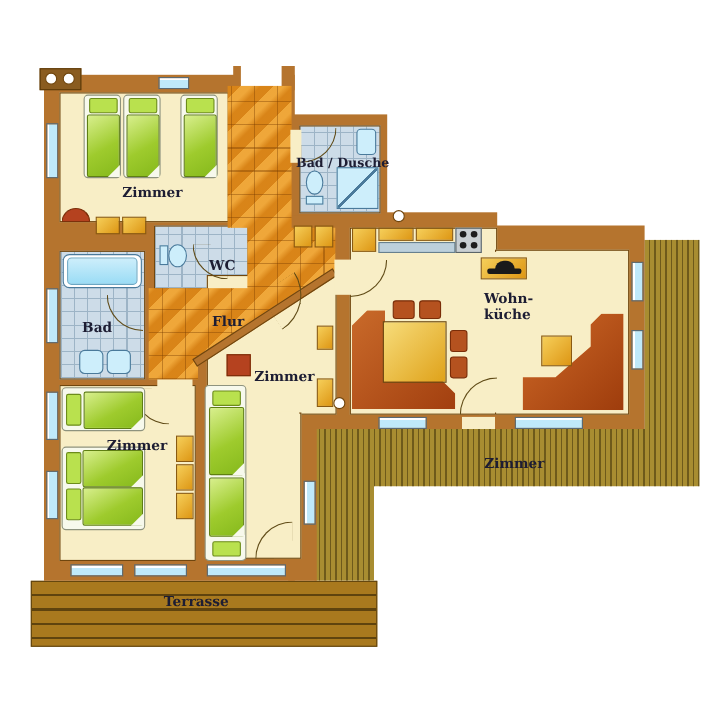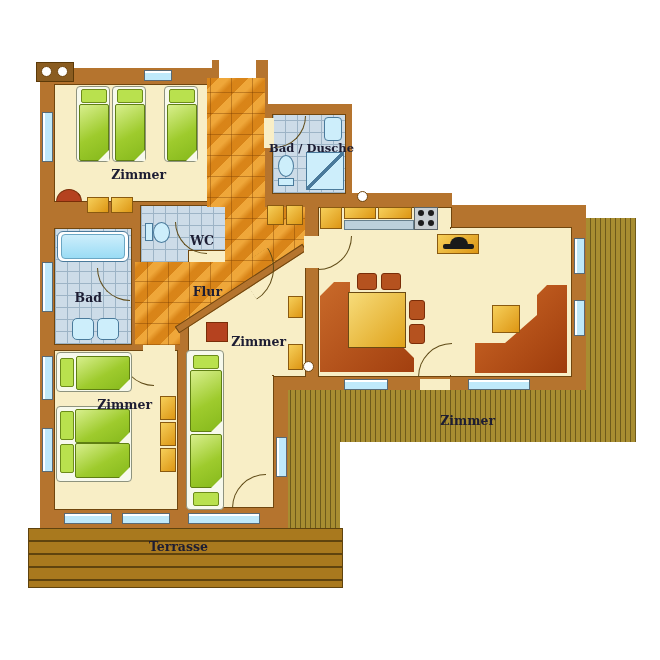--- a/index.html
+++ b/index.html
@@ -185,16 +185,20 @@
   <div class="abs amber" style="left:160px;top:448px;width:16px;height:24px;"></div>
 
   <div class="abs amber" style="left:267px;top:205px;width:17px;height:20px;"></div>
   <div class="abs amber" style="left:286px;top:205px;width:17px;height:20px;"></div>
 
   <div class="lbl" style="left:100px;top:167px;width:66px;">Zimmer</div>
   <div class="lbl" style="left:264px;top:141px;width:90px;font-size:11.5px;">Bad / Dusche</div>
   <div class="lbl" style="left:178px;top:233px;width:36px;">WC</div>
   <div class="lbl" style="left:172px;top:284px;width:50px;">Flur</div>
   <div class="lbl" style="left:58px;top:290px;width:44px;">Bad</div>
+  <div class="lbl" style="left:440px;top:263px;width:70px;text-align:left;">
+    <span>Wohn-</span><br>
+    <span>küche</span>
+  </div>
   <div class="lbl" style="left:226px;top:334px;width:60px;">Zimmer</div>
   <div class="lbl" style="left:88px;top:397px;width:64px;">Zimmer</div>
 
 </div>
 
 </body></html>

